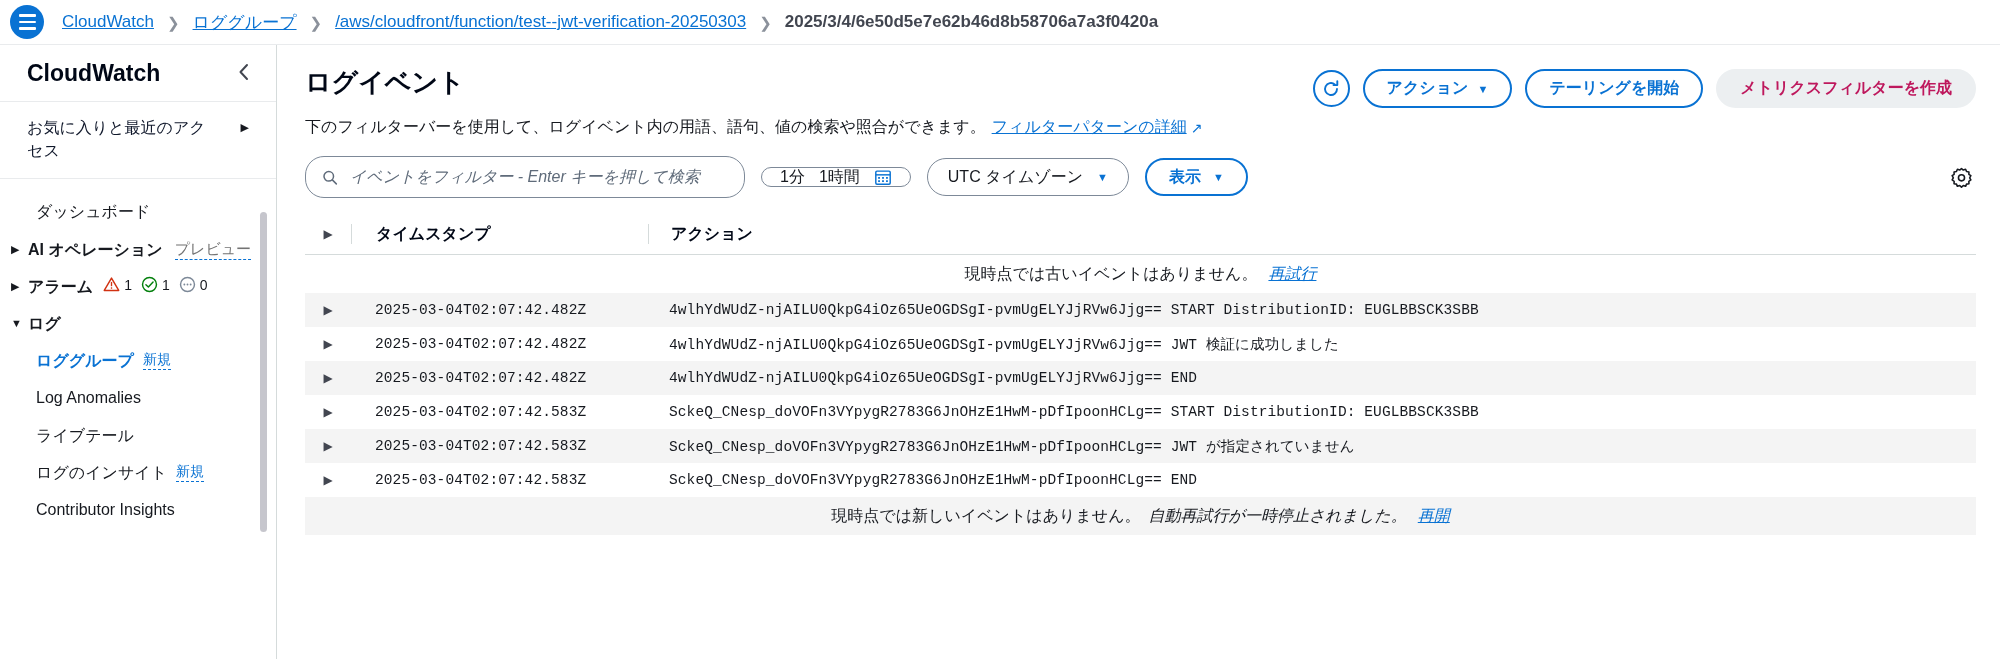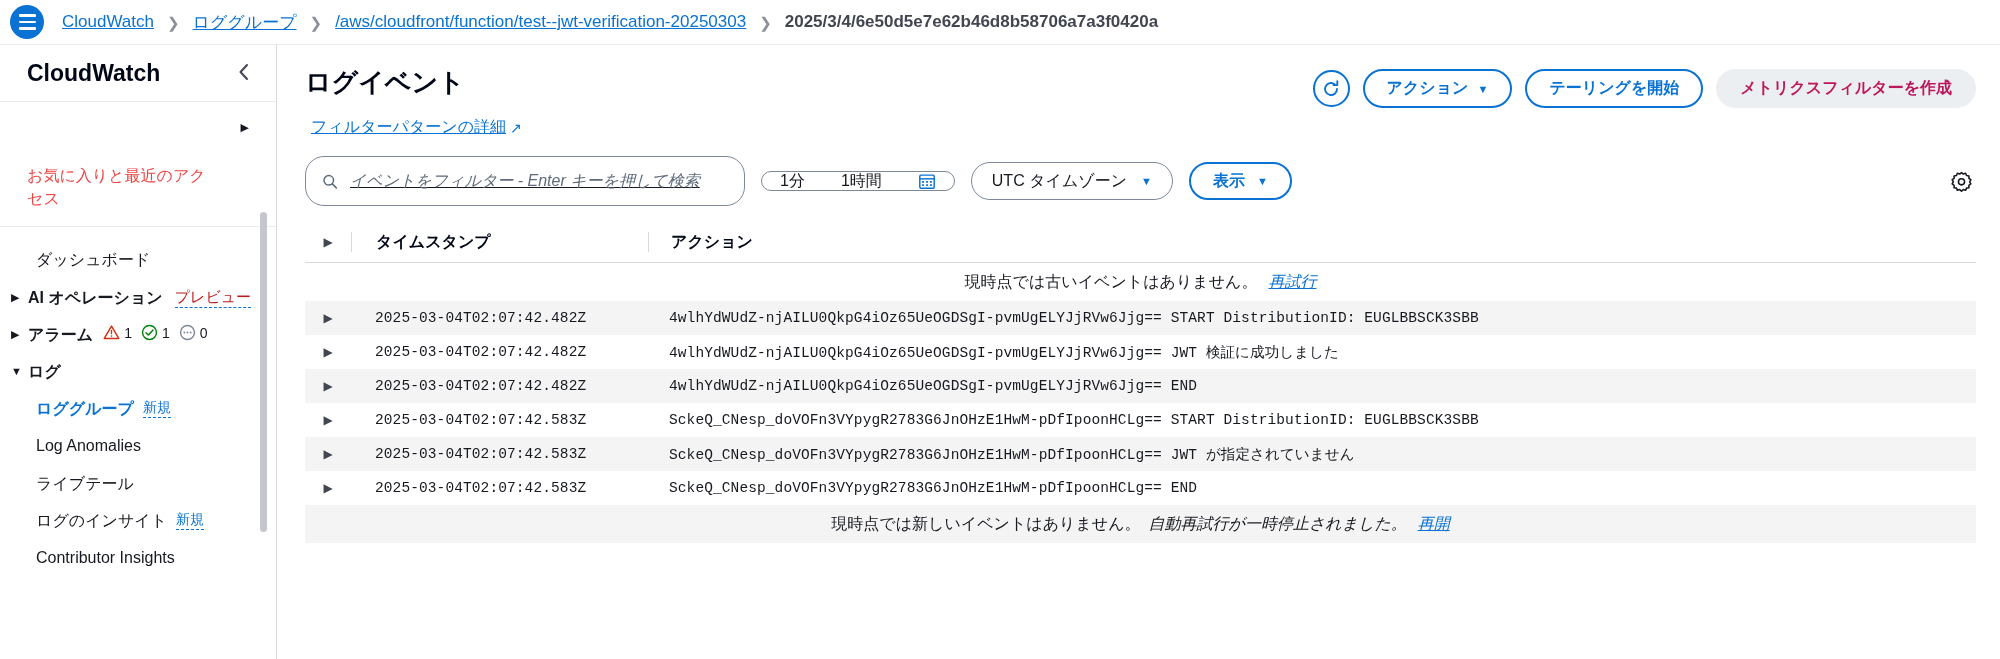--- a/index.html
+++ b/index.html
@@ -84,21 +84,21 @@
     padding: 4px 6px; line-height: 1;
   }
   .sb-fav {
     padding: 14px 27px 16px 27px;
     border-bottom: 1px solid #e9ebed;
     display: flex;
     align-items: flex-start;
     justify-content: space-between;
     cursor: pointer;
   }
-  .sb-fav-label { font-size: 16px; color: #ef4444; line-height: 1.45; max-width: 185px; margin-top: 48px; }
+  .sb-fav-label { font-size: 16px; color: #0f172a; line-height: 1.45; max-width: 185px; }
   .sb-fav-arrow { font-size: 11px; color: #16191f; margin-top: 5px; }
   .sb-nav { padding: 14px 0 0 0; }
   .sb-item {
     display: flex;
     align-items: flex-start;
     padding: 7px 16px 7px 27px;
     font-size: 16px;
     color: #16191f;
     cursor: pointer;
     line-height: 1.45;
@@ -113,21 +113,21 @@
   .sb-item.active .sb-label { color: #0972d3; font-weight: 700; }
   .sb-label { }
   .badge-new {
     color: #0972d3;
     font-size: 14px;
     margin-left: 9px;
     border-bottom: 1px dashed #0972d3;
     white-space: nowrap;
   }
   .badge-preview {
-    color: #b91c1c;
+    color: #737373;
     font-size: 15px;
     margin-left: 12px;
     border-bottom: 1px dashed #0972d3;
     white-space: nowrap;
   }
   .alarm-counts { display: flex; align-items: center; margin-left: 10px; gap: 3px; }
   .alarm-grp { display: flex; align-items: center; gap: 4px; margin-right: 6px; }
   .alarm-num { font-size: 14px; color: #16191f; }
   .sb-scrollbar {
     position: absolute;
@@ -188,46 +188,45 @@
 
   
   .filter-bar {
     margin-top: 18px;
     display: flex;
     align-items: center;
     gap: 16px;
   }
   .search-box {
     width: 440px;
-    height: 50px;
+    height: 42px;
     border: 1.5px solid #7d8998;
     border-radius: 19px;
     display: flex; align-items: center;
     padding: 0 16px;
     gap: 10px;
     background: #fff;
     cursor: text;
-    text-decoration: underline;
   }
   .search-input {
     border: none; outline: none;
     font-size: 16px;
     font-style: italic;
     color: #5f6b7a;
     background: transparent;
     width: 100%;
     font-family: inherit;
   }
   .search-input::placeholder { color: #5f6b7a; opacity: 1; font-style: italic; }
   .range-box {
     height: 20px;
     border: 1.5px solid #7d8998;
     border-radius: 19px;
     display: flex; align-items: center;
-    gap: 36px;
+    gap: 14px;
     padding: 0 18px;
     font-size: 16px;
     color: #16191f;
     cursor: pointer;
     background: #fff;
   }
   .tz-box {
     height: 38px;
     border: 1.5px solid #7d8998;
     border-radius: 19px;
@@ -442,20 +441,21 @@
           <button class="btn">
             <span>テーリングを開始</span>
           </button>
           <button class="btn disabled">
             <span>メトリクスフィルターを作成</span>
           </button>
         </div>
       </div>
 
       <div class="subtitle-row">
+        <span>下のフィルターバーを使用して、ログイベント内の用語、語句、値の検索や照合ができます。</span>
         <span class="ext-link">フィルターパターンの詳細</span>
         <span class="ext-glyph">↗</span>
       </div>
 
       <div class="filter-bar">
         <div class="search-box">
           <svg width="17" height="17" viewBox="0 0 20 20" aria-hidden="true">
             <circle cx="8.5" cy="8.5" r="6" fill="none" stroke="#5f6b7a" stroke-width="1.9"></circle>
             <path d="M13 13 L18 18" stroke="#5f6b7a" stroke-width="1.9" stroke-linecap="round"></path>
           </svg>

